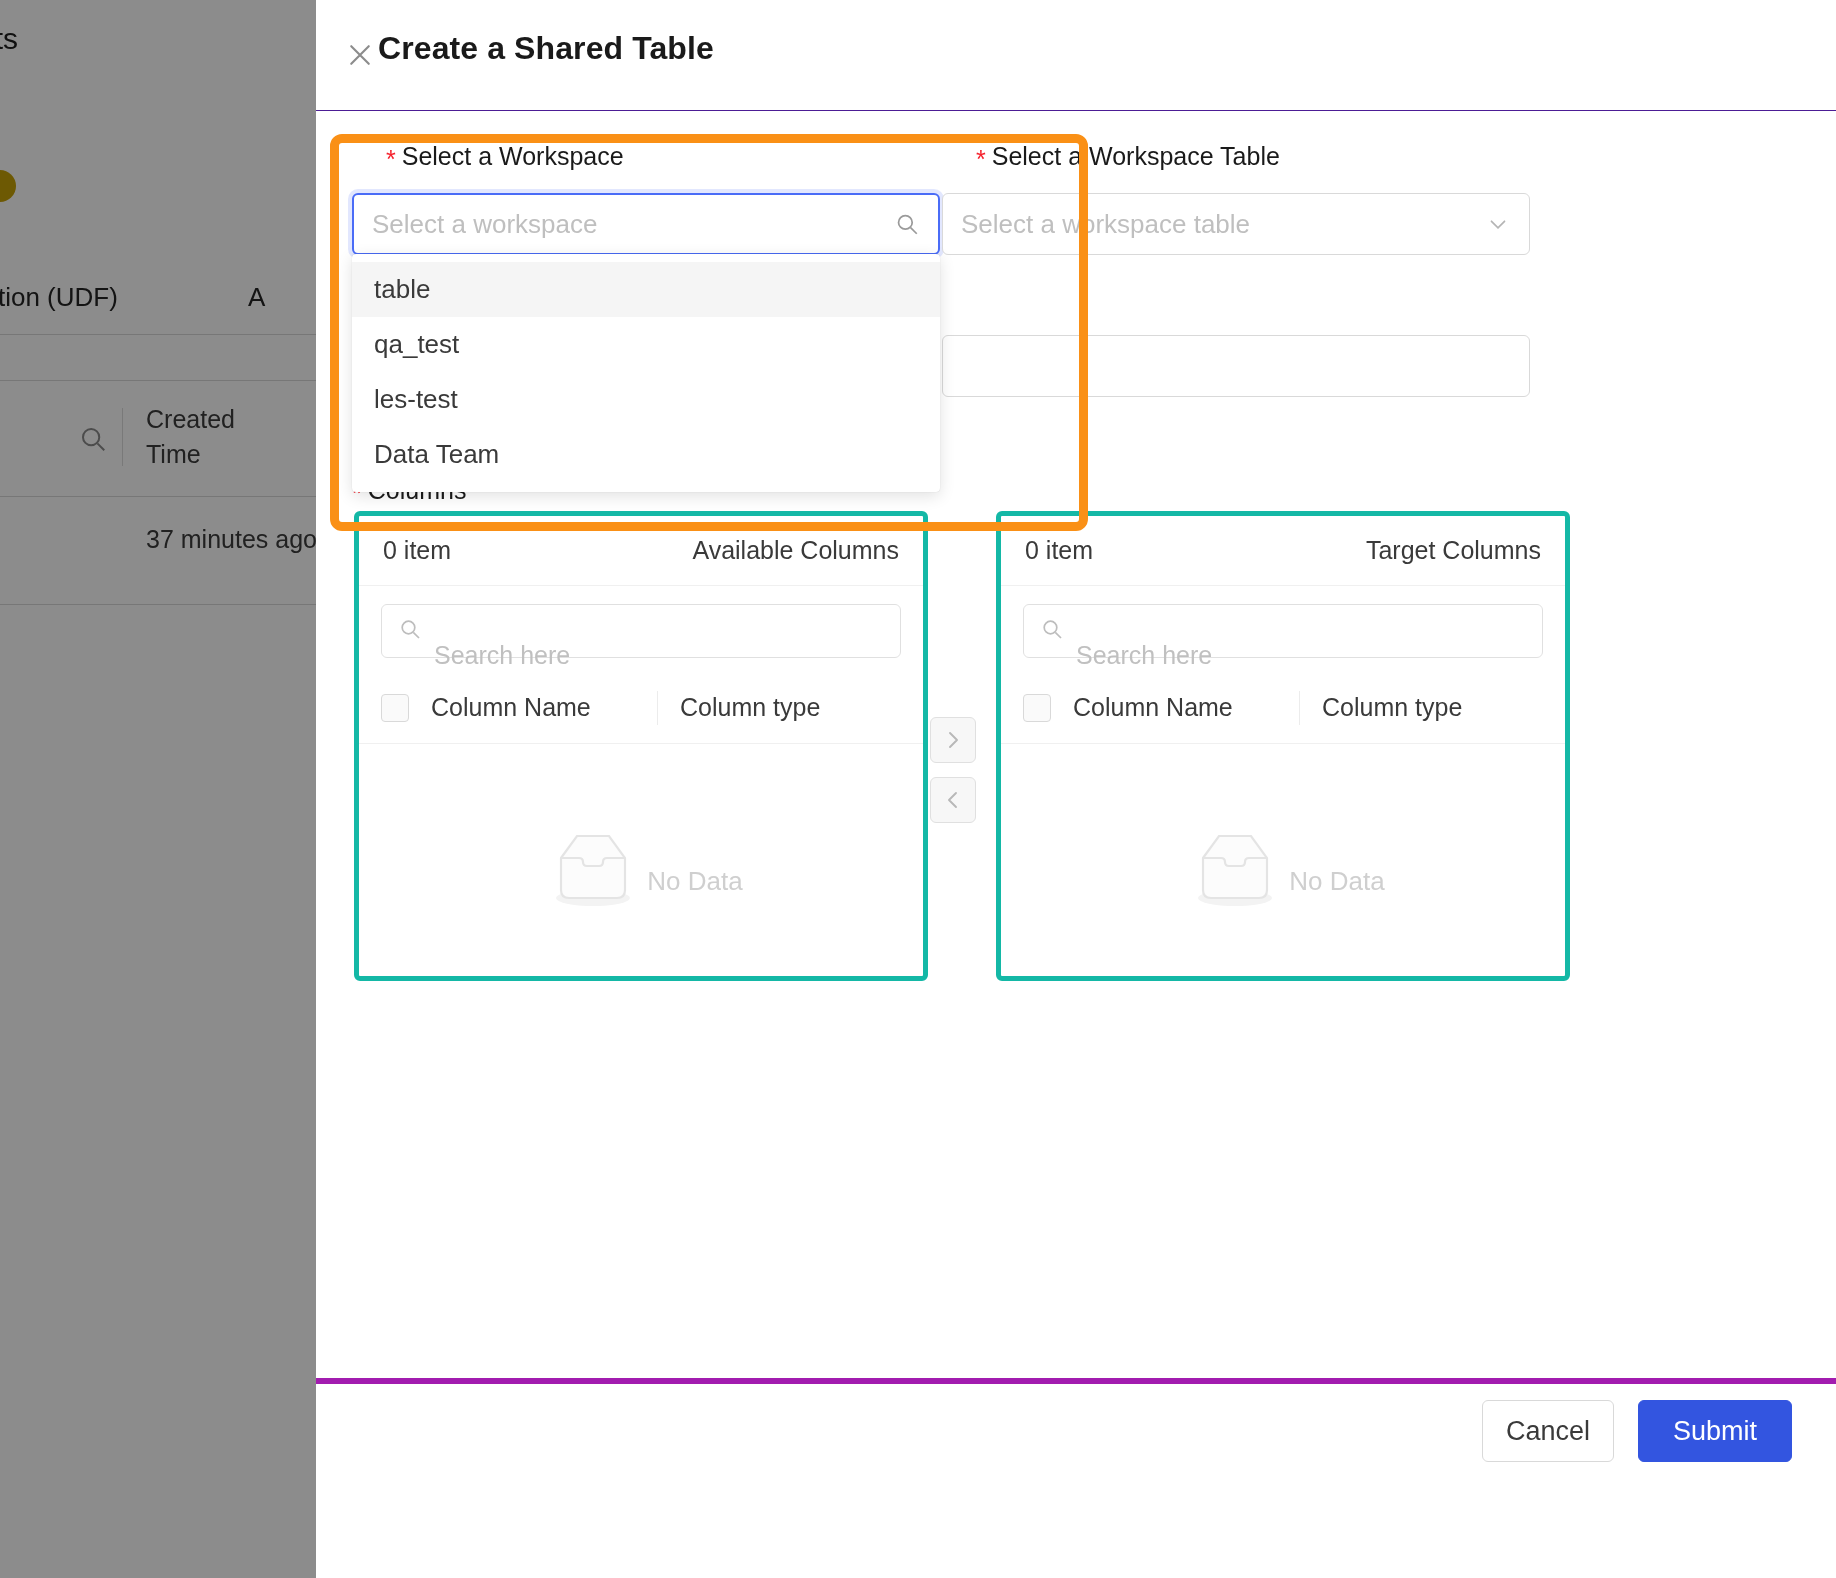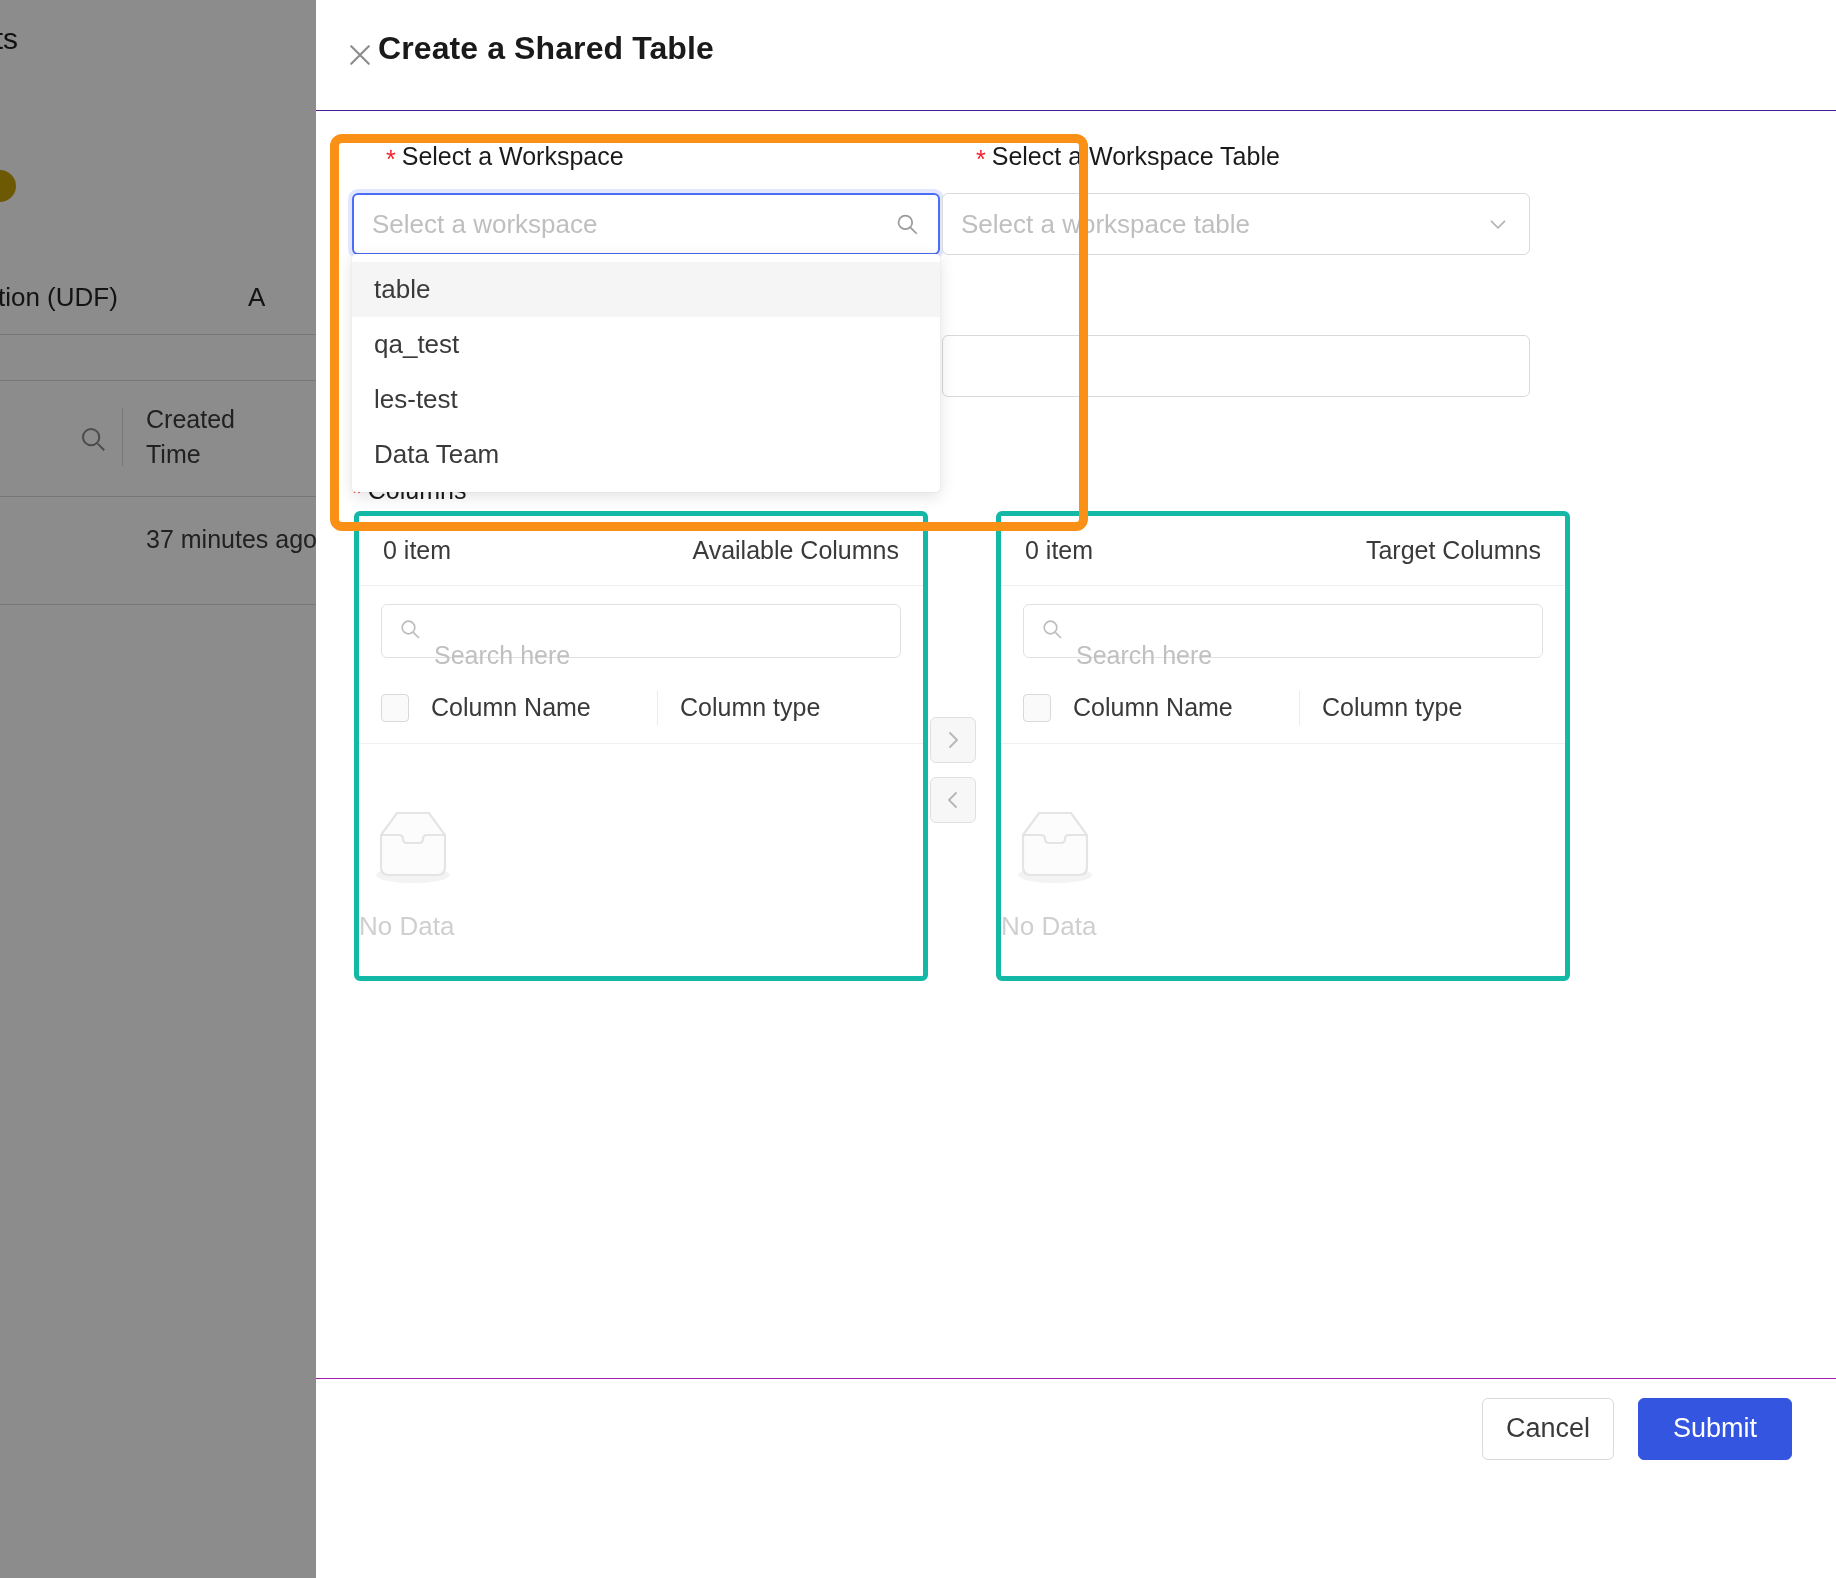--- a/index.html
+++ b/index.html
@@ -158,41 +158,41 @@
   }
   .cb {
     width: 28px; height: 28px; border: 1px solid #d9d9d9;
     border-radius: 4px; background: #fafafa; flex: 0 0 auto;
   }
   .ch-name { font-size: 25px; color: #3a3a3a; margin-left: 22px; width: 226px; }
   .ch-sep { width: 1px; height: 34px; background: #ececec; }
   .ch-type { font-size: 25px; color: #3a3a3a; margin-left: 22px; }
 
   .empty {
-    display: flex; flex-direction: column; align-items: flex-start; justify-content: center;
+    display: flex; flex-direction: row; align-items: center; justify-content: center;
     height: 258px;
   }
   .empty-label { font-size: 26px; color: #cfcfcf; margin-top: 16px; }
 
   
   #xfer-btns {
     position: absolute; left: 614px; top: 606px;
     display: flex; flex-direction: column; gap: 14px;
   }
   .xfer-btn {
     width: 46px; height: 46px; border: 1px solid #e0e0e0;
     border-radius: 6px; background: #f7f7f7;
     display: flex; align-items: center; justify-content: center;
     cursor: pointer; color: #b8b8b8;
   }
 
   
   #modal-footer {
     position: absolute; left: 0; bottom: 0; width: 1520px; height: 100px;
-    border-top: 1px solid #a21caf;
+    border-top: 6px solid #a21caf;
     display: flex; align-items: center; justify-content: flex-end;
     gap: 24px; padding-right: 44px;
   }
   .btn {
     font-size: 27px; border-radius: 6px; cursor: pointer;
     display: flex; align-items: center; justify-content: center;
   }
   #btn-cancel {
     width: 132px; height: 62px;
     border: 1px solid #d9d9d9; background: #fff; color: #3a3a3a;

